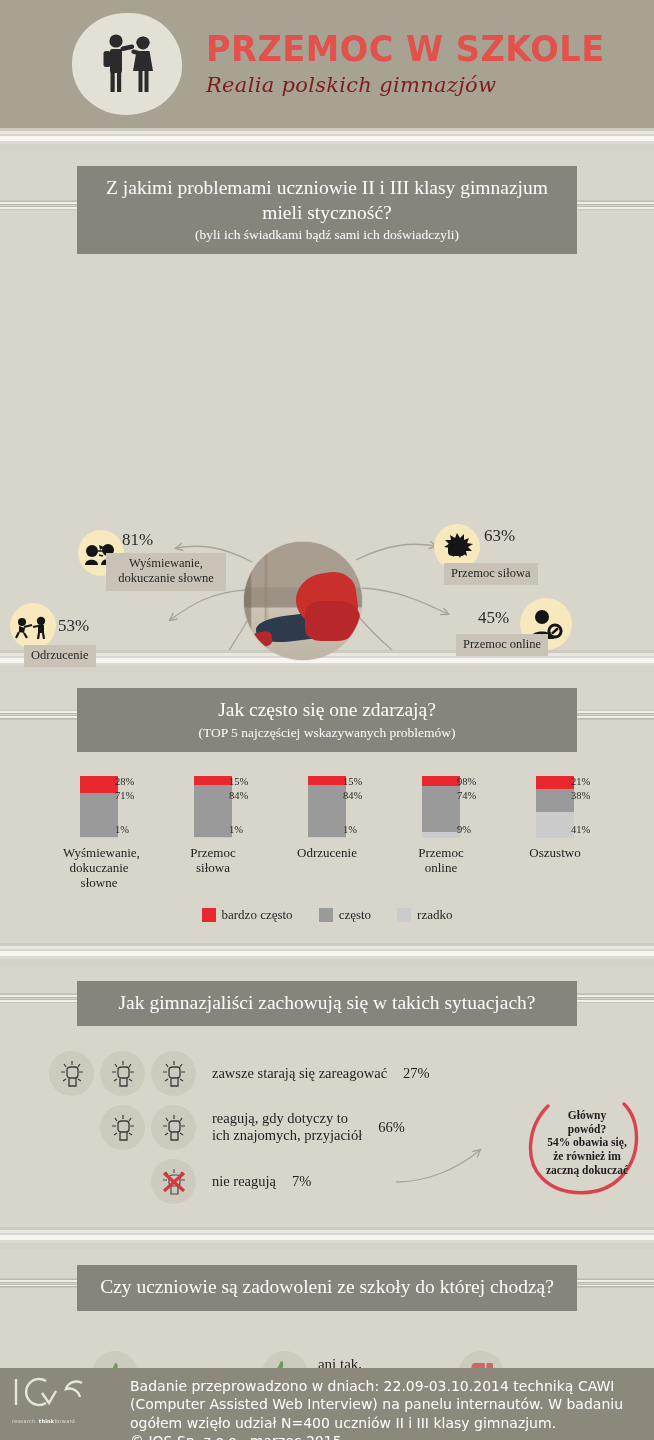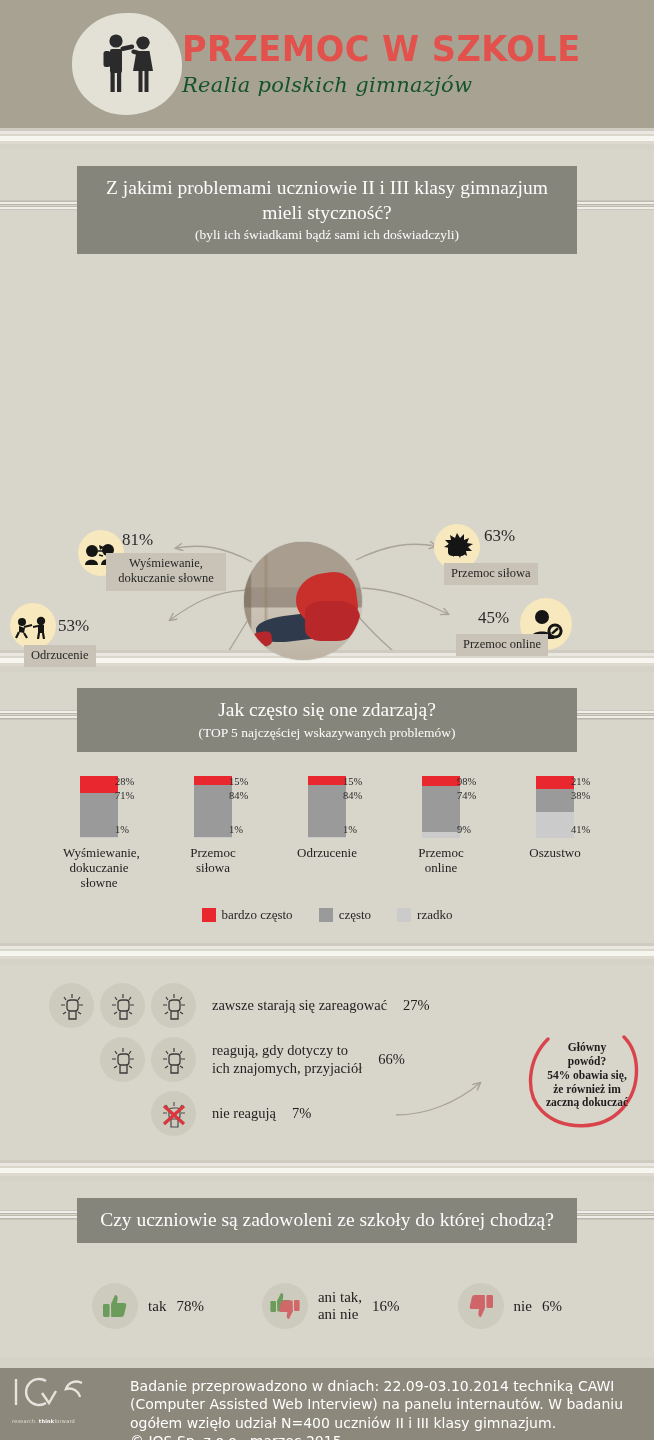--- a/index.html
+++ b/index.html
@@ -19,36 +19,36 @@
     position: relative;
   }
   .logo-badge {
     width: 110px; height: 102px;
     margin-left: 72px;
     background: #e3e0d6;
     border-radius: 50% 48% 52% 50% / 50% 52% 48% 50%;
     display: flex; align-items: center; justify-content: center;
     position: relative;
   }
-  .header-titles { }
+  .header-titles { margin-left: 24px; }
   .main-title {
     font-family: "DejaVu Sans", sans-serif;
     font-weight: bold;
     font-size: 35px;
     letter-spacing: 0.5px;
     color: #e2514b;
     line-height: 1.05;
     transform: scaleX(0.96);
     transform-origin: left center;
   }
   .sub-title {
     font-family: "DejaVu Serif", serif;
     font-style: italic;
     font-size: 21px;
-    color: #14532d;
+    color: #7f1d1d;
     margin-top: 5px;
     letter-spacing: 0.3px;
   }
 
   
   .divider {
     height: 22px;
     background: linear-gradient(to bottom,
       #cfcbc0 0px, #cfcbc0 3px,
       #e9e7df 3px, #e9e7df 6px,
@@ -590,20 +590,26 @@
         <span class="sw rare"></span>
         <span>rzadko</span>
       </div>
     </div>
   </div>
 </div>
 
 <div class="divider"></div>
 
 <div class="section">
+  <div class="banner-wrap">
+    <div class="banner-lines"></div>
+    <div class="banner">
+      <div class="banner-line1">Jak gimnazjaliści zachowują się w takich sytuacjach?</div>
+    </div>
+  </div>
 
   <div class="behave">
 
     <div class="brow">
       <div class="hands">
         <div class="hand-circle">
           <svg width="26" height="28" viewBox="0 0 26 28">
               <path d="M8,11 q0,-3 4,-3 h4 q3,0 3,3 v5 q0,3 -3,3 h-4 q-4,0 -4,-3z M10,19 h7 v8 h-7z" fill="none" stroke="#3a3a3a" stroke-width="1.3"></path>
               <path d="M13,2 v4 M5,5 l2,3 M21,5 l-2,3 M2,13 h4 M24,13 h-4 M4,22 l3,-2 M22,22 l-3,-2" stroke="#3a3a3a" stroke-width="1.2"></path>
             </svg>

